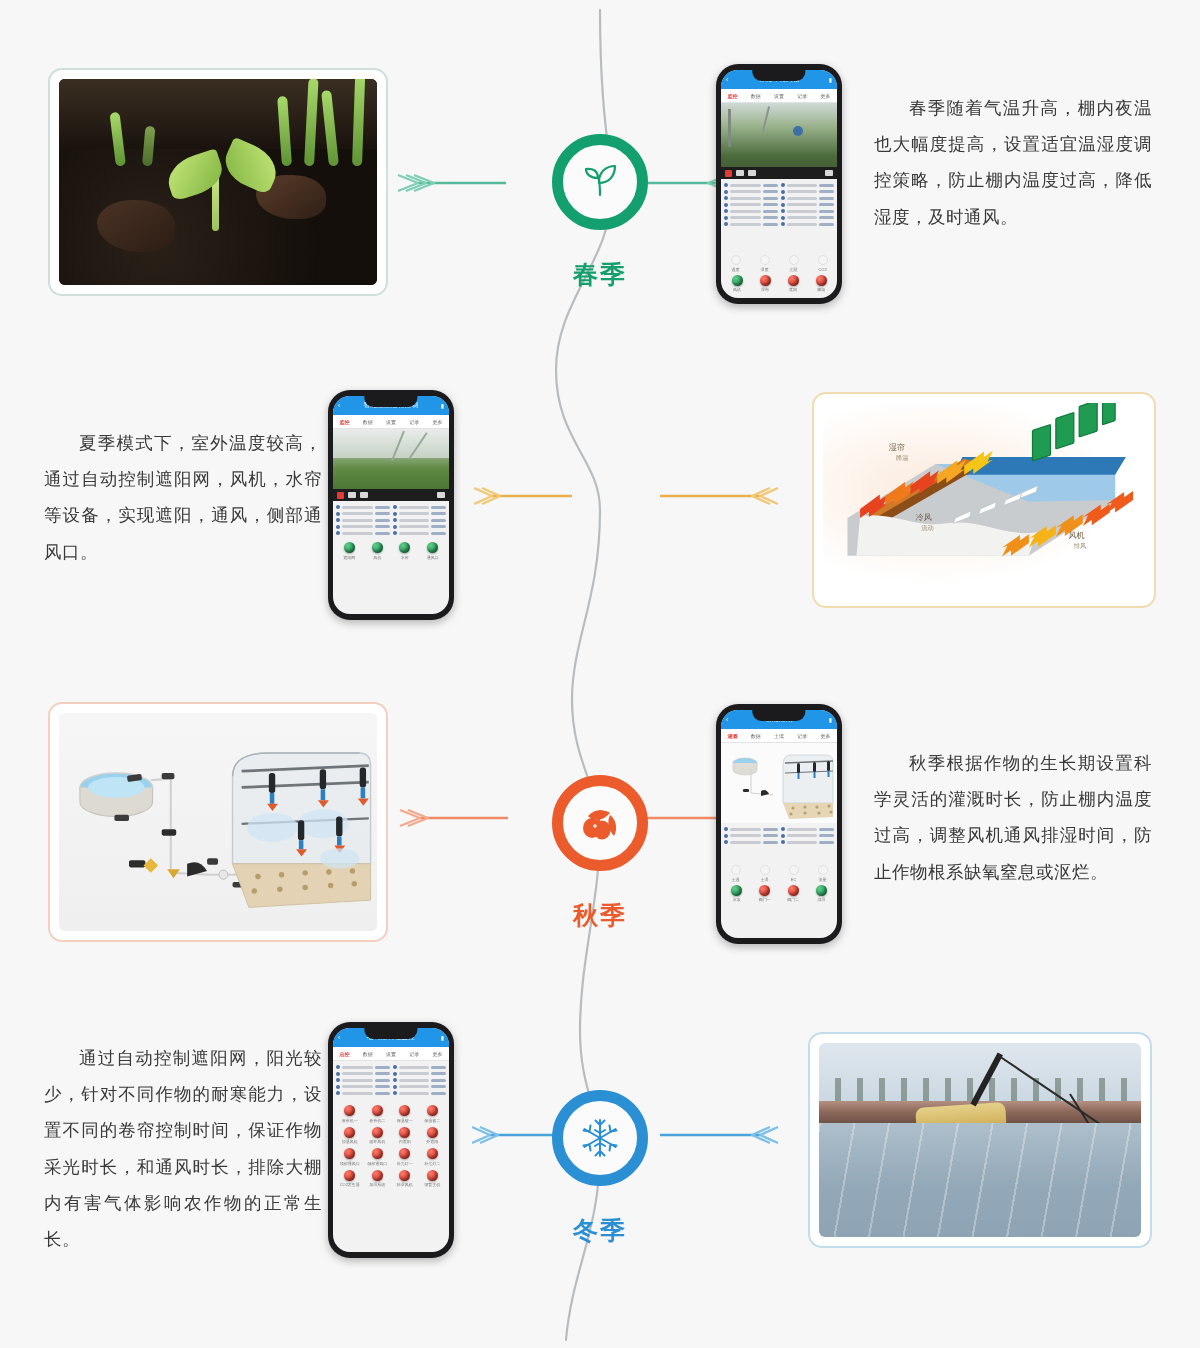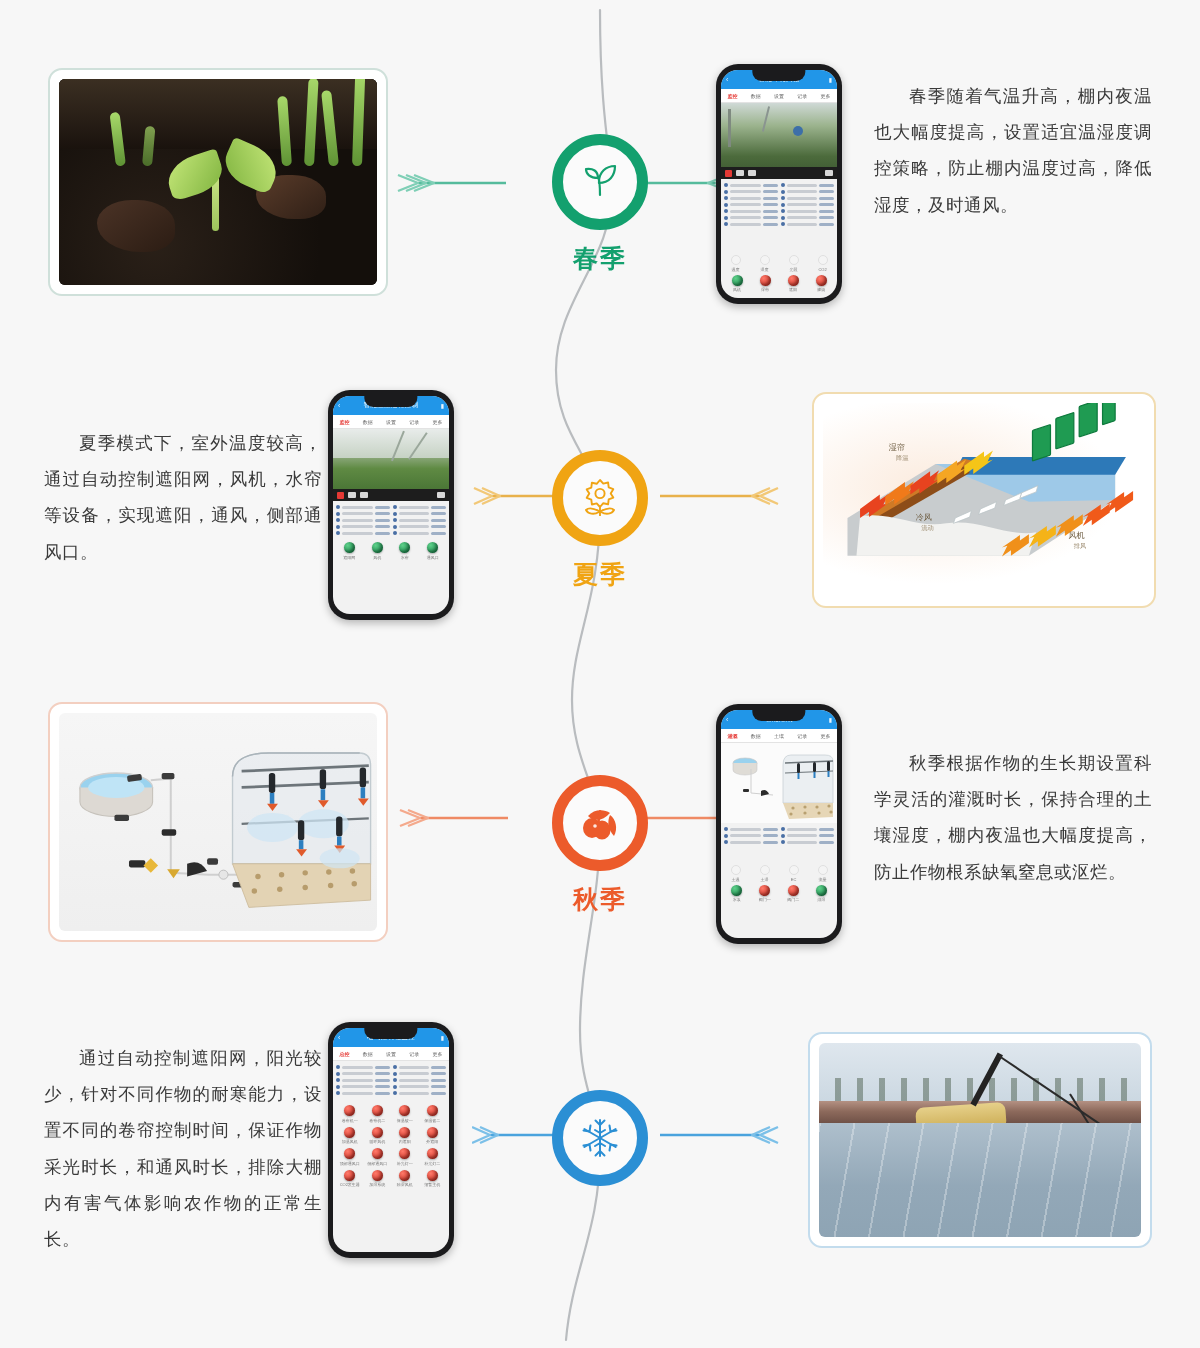--- a/index.html
+++ b/index.html
@@ -21,21 +21,21 @@
   .ring {
     width: 96px; height: 96px; border-radius: 50%;
     border: 11px solid var(--c);
     background: #fbfbfb;
     margin: 0 auto;
     display: flex; align-items: center; justify-content: center;
     position: relative; z-index: 5;
   }
   .ring svg { display: block; }
   .node-label {
-    margin-top: 12px;
+    margin-top: 28px;
     font-size: 25px; font-weight: bold;
     color: var(--c);
     letter-spacing: 2px;
   }
 
   
   .arrow { position: absolute; height: 26px; }
   .arrow svg { display: block; }
 
   
@@ -342,21 +342,21 @@
             <div class="ctrl-cap">遮阳</div>
           </div>
         <div class="ph-ctrl">
             <div class="bulb red"></div>
             <div class="ctrl-cap">灌溉</div>
           </div>
       </div>
     </div>
   </div>
 
-  <div class="para" style="left: 874px; top: 78px; width: 278px; text-indent: 2em;">春季随着气温升高，棚内夜温也大幅度提高，设置适宜温湿度调控策略，防止棚内温度过高，降低湿度，及时通风。</div>
+  <div class="para" style="left: 874px; top: 90px; width: 278px; text-indent: 2em;">春季随着气温升高，棚内夜温也大幅度提高，设置适宜温湿度调控策略，防止棚内温度过高，降低湿度，及时通风。</div>
 
   <div class="para" style="left: 44px; top: 425px; width: 278px; text-indent: 2em;">夏季模式下，室外温度较高，通过自动控制遮阳网，风机，水帘等设备，实现遮阳，通风，侧部通风口。</div>
 
   <div class="phone" style="left:328px; top:390px; width:126px; height:230px;">
     <div class="screen">
       <div class="notch"></div>
       <div class="ph-header">
         <span class="ph-back">‹</span>
         <span class="ph-title">智能温室远程控制</span>
         <span class="ph-right">▮</span>
@@ -457,34 +457,20 @@
     </div>
   </div>
 
   <div class="arrow" style="left:472px; top:483px; width:100px;">
     <svg width="100" height="26" viewBox="0 0 100 26">
       <line x1="20" y1="13" x2="100" y2="13" stroke="#e8b14b" stroke-width="2.4"></line>
       <path d="M2 5 L20 13 L2 21 M10 5 L28 13 L10 21" fill="none" stroke="#f2c877" stroke-width="2.4" stroke-linejoin="round"></path>
     </svg>
   </div>
 
-  <div class="node" style="left:500px; top:450px; --c:#f0a413;">
-    <div class="ring">
-      <svg width="46" height="46" viewBox="0 0 46 46">
-        <g fill="none" stroke="#f0a413" stroke-width="1.9" stroke-linejoin="round">
-          <path d="M23 5 l3.3 3.6 4.8-1.1 .6 4.9 4.6 1.8-2.6 4.2 2.6 4.2-4.6 1.8-.6 4.9-4.8-1.1L23 32l-3.3-3.6-4.8 1.1-.6-4.9-4.6-1.8 2.6-4.2-2.6-4.2 4.6-1.8 .6-4.9 4.8 1.1z"></path>
-          <circle cx="23" cy="18.5" r="4.6"></circle>
-          <path d="M23 32 v9"></path>
-          <path d="M22 36 C16 33, 11 33, 9 35 C11 39, 17 40, 22 37 Z"></path>
-          <path d="M24 36 C30 33, 35 33, 37 35 C35 39, 29 40, 24 37 Z"></path>
-        </g>
-      </svg>
-    </div>
-    <div class="node-label">夏季</div>
-  </div>
 
   <div class="arrow" style="left:660px; top:483px; width:120px;">
     <svg width="120" height="26" viewBox="0 0 120 26">
       <line x1="0" y1="13" x2="100" y2="13" stroke="#e8b14b" stroke-width="2.4"></line>
       <path d="M118 5 L100 13 L118 21 M110 5 L92 13 L110 21" fill="none" stroke="#f2c877" stroke-width="2.4" stroke-linejoin="round"></path>
     </svg>
   </div>
 
   <div class="card" style="left:812px; top:392px; width:344px; height:216px; border-color:#f1dcb0;">
     <div class="inner" style="background: radial-gradient(ellipse at 35% 45%, #fbeadc 0%, #ffffff 62%);">
@@ -760,21 +746,21 @@
             <div class="ctrl-cap">阀门二</div>
           </div>
         <div class="ph-ctrl">
             <div class="bulb green"></div>
             <div class="ctrl-cap">排湿</div>
           </div>
       </div>
     </div>
   </div>
 
-  <div class="para" style="left: 874px; top: 745px; width: 278px; text-indent: 2em;">秋季根据作物的生长期设置科学灵活的灌溉时长，保持合理的土壤湿度，棚内夜温也大幅度提高，防止作物根系缺氧窒息或沤烂。</div>
+  <div class="para" style="left: 874px; top: 745px; width: 278px; text-indent: 2em;">秋季根据作物的生长期设置科学灵活的灌溉时长，防止棚内温度过高，调整风机通风排湿时间，防止作物根系缺氧窒息或沤烂。</div>
 
   <div class="para" style="left: 44px; top: 1040px; width: 278px; text-indent: 2em;">通过自动控制遮阳网，阳光较少，针对不同作物的耐寒能力，设置不同的卷帘控制时间，保证作物采光时长，和通风时长，排除大棚内有害气体影响农作物的正常生长。</div>
 
   <div class="phone" style="left:328px; top:1022px; width:126px; height:236px;">
     <div class="screen">
       <div class="notch"></div>
       <div class="ph-header">
         <span class="ph-back">‹</span>
         <span class="ph-title">电气控制柜监控</span>
         <span class="ph-right">▮</span>
@@ -925,20 +911,21 @@
           <line x1="22" y1="4" x2="22" y2="40"></line>
           <line x1="6.4" y1="13" x2="37.6" y2="31"></line>
           <line x1="6.4" y1="31" x2="37.6" y2="13"></line>
           <path d="M22 9 l-4.5 -4.5 M22 9 l4.5 -4.5 M22 35 l-4.5 4.5 M22 35 l4.5 4.5"></path>
           <path d="M11.5 15.5 l-6 -1 M11.5 15.5 l1 -6 M32.5 28.5 l6 1 M32.5 28.5 l-1 6"></path>
           <path d="M11.5 28.5 l-6 1 M11.5 28.5 l1 6 M32.5 15.5 l6 -1 M32.5 15.5 l-1 -6"></path>
           <path d="M22 17 l-5 -3 M22 17 l5 -3 M22 27 l-5 3 M22 27 l5 3"></path>
         </g>
       </svg>
     </div>
+    <div class="node-label">冬季</div>
   </div>
 
   <div class="arrow" style="left:660px; top:1122px; width:120px;">
     <svg width="120" height="26" viewBox="0 0 120 26">
       <line x1="0" y1="13" x2="100" y2="13" stroke="#4aa3dd" stroke-width="2.4"></line>
       <path d="M118 5 L100 13 L118 21 M110 5 L92 13 L110 21" fill="none" stroke="#7cc0e8" stroke-width="2.4" stroke-linejoin="round"></path>
     </svg>
   </div>
 
   <div class="card" style="left:808px; top:1032px; width:344px; height:216px; border-color:#c3dced;">

